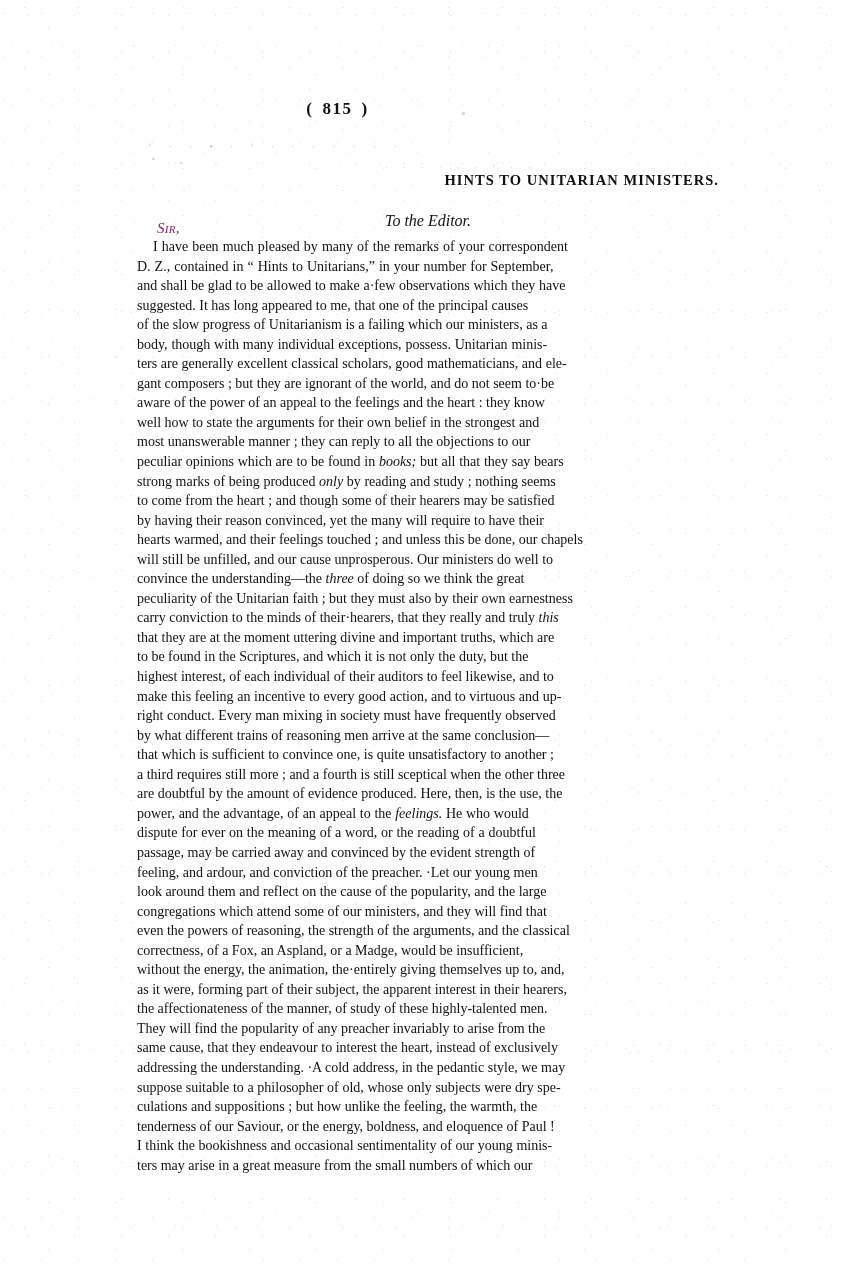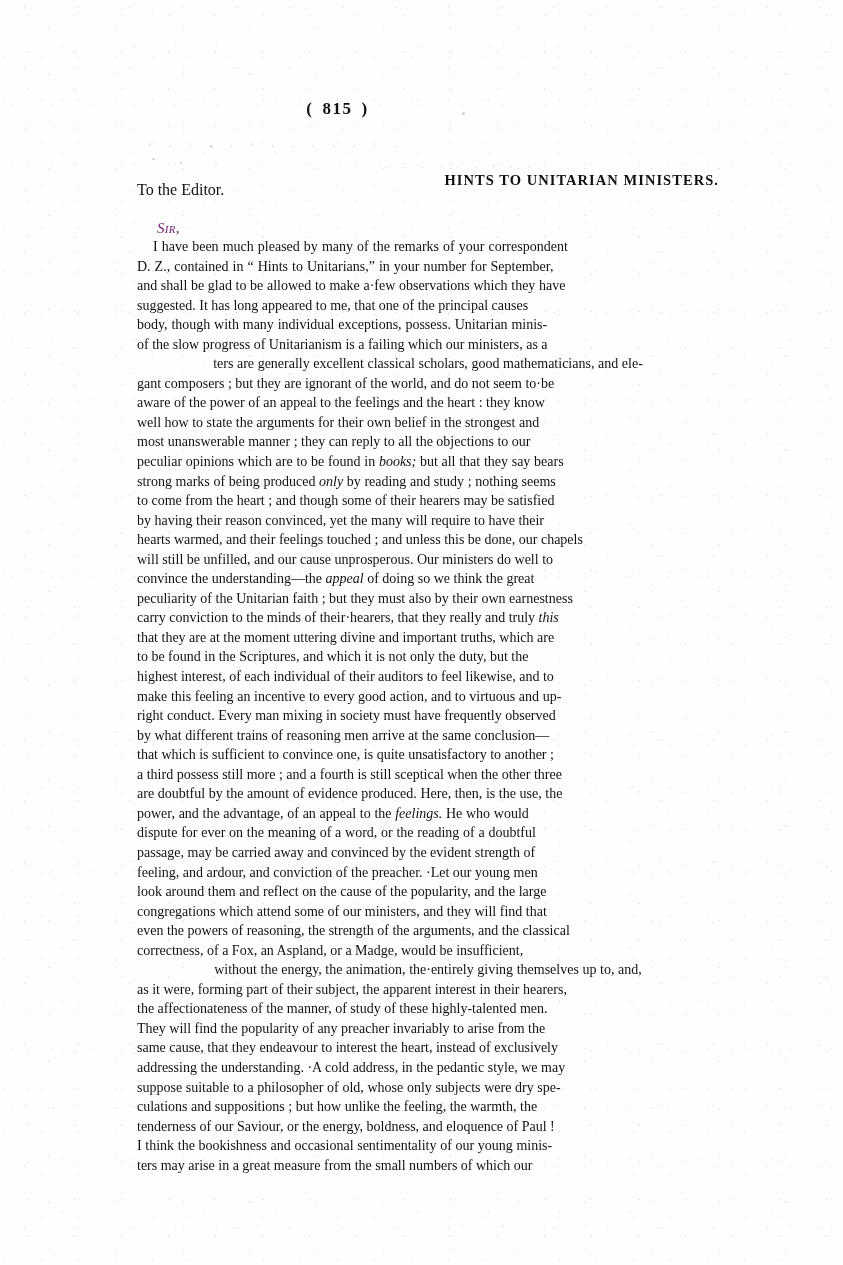--- a/index.html
+++ b/index.html
@@ -89,24 +89,26 @@
     left: 137px;
     width: 582px;
     text-align: right;
     font-size: 14.5px;
     font-weight: bold;
     letter-spacing: 1.05px;
     color: #111;
   }
   #article-subheading {
     position: absolute;
-    top: 181px;
+    top: 212px;
     left: 137px;
     width: 582px;
+    text-align: center;
     font-size: 16px;
+    font-style: italic;
     color: #111;
   }
 
   
   #salutation {
     position: absolute;
     top: 220px;
     left: 157px;
     font-size: 15px;
     color: #701a75;
@@ -173,54 +175,54 @@
 
   <div id="salutation">
     <span class="sc">Sir,</span>
   </div>
 
   <div id="body-block">
       <div class="tline" style="word-spacing: 0.55px;"><span class="ind"></span>I have been much pleased by many of the remarks of  your correspondent</div>
       <div class="tline" style="word-spacing: 0.5px;">D. Z., contained in  “ Hints to Unitarians,” in your number for September,</div>
       <div class="tline" style="word-spacing: 0.15px;">and shall be glad to be allowed  to make a·few observations which they have</div>
       <div class="tline">suggested.    It has  long  appeared  to me,  that  one  of  the  principal  causes</div>
+      <div class="tline">of  the  slow  progress  of Unitarianism  is a failing which our ministers, as a</div>
       <div class="tline" style="word-spacing: 0.3px;">body,  though with  many individual exceptions,  possess.   Unitarian minis-</div>
-      <div class="tline">of  the  slow  progress  of Unitarianism  is a failing which our ministers, as a</div>
-      <div class="tline" style="word-spacing: 0.1px; text-align: center;">ters are generally excellent classical scholars, good mathematicians, and ele-</div>
+      <div class="tline" style="word-spacing: 0.1px;">ters are generally excellent classical scholars, good mathematicians, and ele-</div>
       <div class="tline">gant composers ;  but they are ignorant of  the world,  and  do not seem to·be</div>
       <div class="tline">aware  of  the  power  of  an  appeal to the feelings and the heart :  they know</div>
       <div class="tline">well  how  to  state  the arguments  for  their  own belief  in  the strongest and</div>
       <div class="tline">most unanswerable manner ;  they  can  reply  to  all  the  objections  to  our</div>
       <div class="tline" style="word-spacing: 0.2px;">peculiar opinions which are to be found in <i>books;</i> but all that they say bears</div>
       <div class="tline" style="word-spacing: 0.1px;">strong marks  of  being produced <i>only</i> by reading and study ;  nothing seems</div>
       <div class="tline" style="word-spacing: 0.05px;">to come from the heart ;  and though some of their hearers may be  satisfied</div>
       <div class="tline">by having  their reason  convinced,  yet the many  will  require to have  their</div>
       <div class="tline">hearts warmed, and their feelings touched ; and unless this be done, our chapels</div>
       <div class="tline">will still be unfilled, and our cause unprosperous.    Our ministers do well to</div>
-      <div class="tline">convince  the  understanding—the  <i>appeal</i>  of  doing  so  we  think  the  great</div>
+      <div class="tline">convince  the  understanding—the  <i>three</i>  of  doing  so  we  think  the  great</div>
       <div class="tline">peculiarity of the Unitarian faith ; but they must also by their own earnestness</div>
       <div class="tline">carry conviction to the minds of  their·hearers,  that they really and truly <i>this</i></div>
       <div class="tline">that  they are at the moment uttering divine and important truths,  which are</div>
       <div class="tline">to  be  found  in  the  Scriptures,  and which  it  is  not  only the duty,  but the</div>
       <div class="tline">highest interest,  of each individual of  their auditors  to feel likewise,  and to</div>
       <div class="tline" style="word-spacing: 0.1px;">make this feeling an incentive to every good action,  and to virtuous and up-</div>
       <div class="tline">right  conduct.    Every man mixing in society must have frequently observed</div>
       <div class="tline">by what  different  trains  of  reasoning  men arrive  at the same conclusion—</div>
       <div class="tline">that which  is  sufficient  to convince  one,  is quite unsatisfactory to another ;</div>
-      <div class="tline">a third possess still more ; and a fourth is still sceptical when the other three</div>
+      <div class="tline">a third requires still more ; and a fourth is still sceptical when the other three</div>
       <div class="tline" style="word-spacing: 0.1px;">are doubtful by the amount of evidence produced.  Here, then, is the use, the</div>
       <div class="tline" style="word-spacing: 0.2px;">power,  and  the  advantage,  of  an  appeal to the  <i>feelings.</i>   He who would</div>
       <div class="tline" style="word-spacing: 0.25px;">dispute  for  ever on the  meaning  of  a word,  or the reading of a doubtful</div>
       <div class="tline">passage,  may  be  carried  away  and  convinced  by  the  evident  strength of</div>
       <div class="tline">feeling,  and  ardour,  and  conviction  of  the  preacher.   ·Let our young  men</div>
       <div class="tline">look around  them and  reflect on  the cause of  the popularity,  and the large</div>
       <div class="tline">congregations which  attend  some  of  our  ministers,  and  they  will  find that</div>
       <div class="tline">even the powers of reasoning, the strength of the arguments, and the classical</div>
       <div class="tline">correctness,  of  a  Fox,  an  Aspland,  or  a  Madge,  would  be  insufficient,</div>
-      <div class="tline" style="word-spacing: 0.1px; text-align: center;">without the energy, the animation, the·entirely giving themselves up to, and,</div>
+      <div class="tline" style="word-spacing: 0.1px;">without the energy, the animation, the·entirely giving themselves up to, and,</div>
       <div class="tline">as it were, forming part of their subject, the apparent interest in their hearers,</div>
       <div class="tline">the affectionateness  of  the  manner,  of  study  of  these highly-talented men.</div>
       <div class="tline">They will  find  the  popularity of  any preacher  invariably  to  arise from  the</div>
       <div class="tline">same cause, that   they endeavour to interest the heart, instead of  exclusively</div>
       <div class="tline" style="word-spacing: 0.05px;">addressing the understanding.  ·A cold address, in the pedantic style, we may</div>
       <div class="tline" style="word-spacing: 0.15px;">suppose  suitable to a philosopher of  old, whose only subjects were dry spe-</div>
       <div class="tline">culations  and  suppositions ;  but  how  unlike  the  feeling,  the  warmth,  the</div>
       <div class="tline">tenderness of our Saviour,  or the energy, boldness,  and  eloquence of Paul !</div>
       <div class="tline" style="word-spacing: 0.15px;">I think the bookishness and  occasional  sentimentality  of our young minis-</div>
       <div class="tline">ters may arise in  a  great  measure  from  the  small  numbers of  which  our</div>

